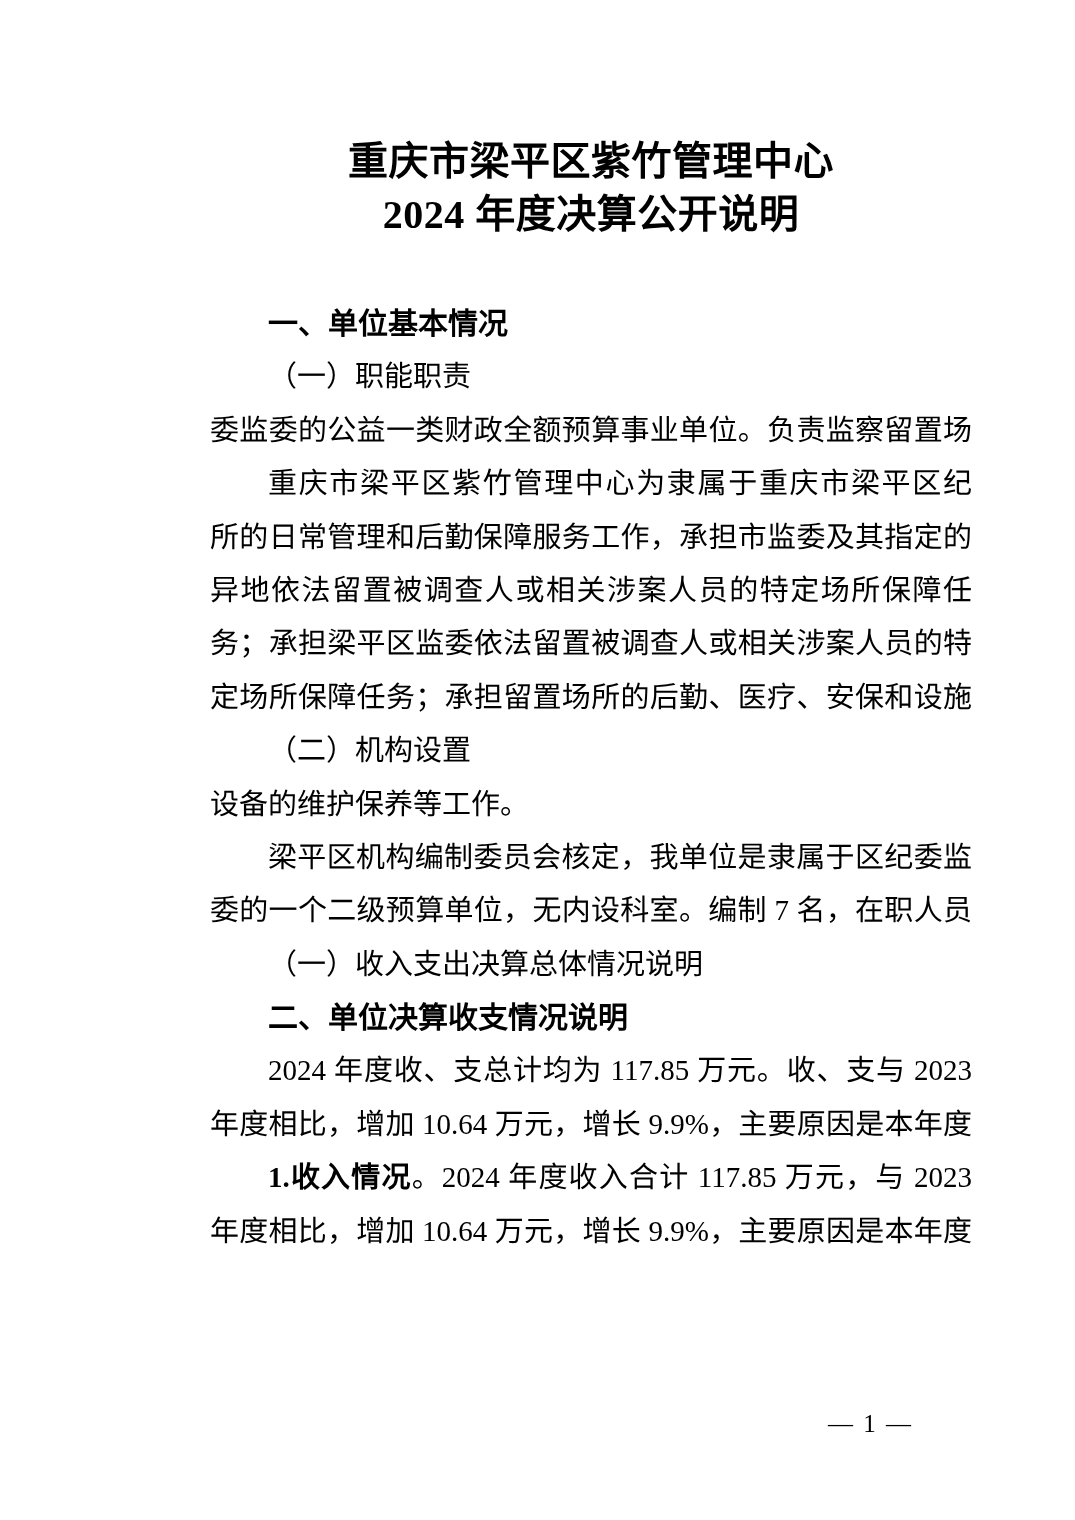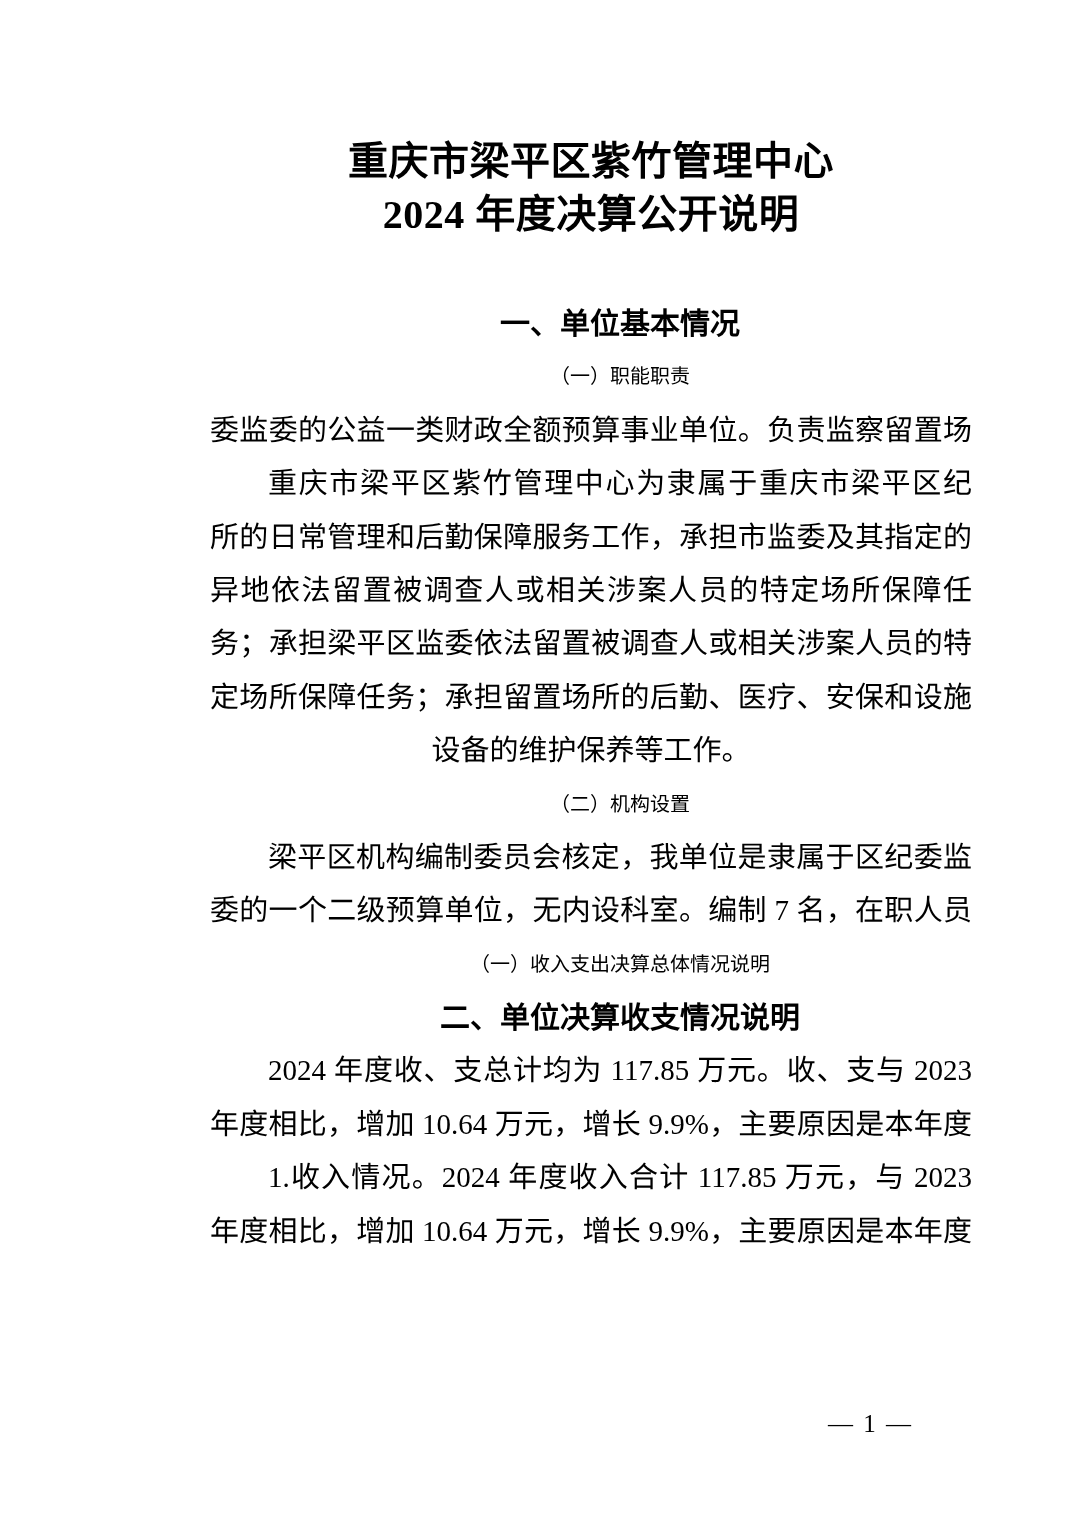--- a/index.html
+++ b/index.html
@@ -30,46 +30,45 @@
     font-weight: bold;
     font-size: 40px;
     line-height: 53px;
     letter-spacing: 0.5px;
     white-space: nowrap;
   }
   .doc-body .line {
     height: 53.4px;
     line-height: 53.4px;
     white-space: nowrap;
-    text-align: center;
   }
   .doc-body .line.justify {
     white-space: normal;
     text-align: justify;
     text-align-last: justify;
     overflow: hidden;
   }
   .line.h1 {
     font-family: "Liberation Sans", "DejaVu Sans", sans-serif;
     font-weight: bold;
     font-size: 30px;
   }
   .line.h2 {
     font-family: "Liberation Serif", "DejaVu Serif", serif;
-    font-size: 20px;
+    font-size: 29px;
   }
   .line.body {
     font-family: "Liberation Serif", "DejaVu Serif", serif;
     font-size: 29px;
   }
   .line.indent {
     padding-left: 58px;
   }
   .line .bold {
-    font-weight: normal;
+    font-weight: bold;
   }
   .page-number {
     position: absolute;
     top: 1408px;
     right: 162px;
     font-family: "Liberation Serif", "DejaVu Serif", serif;
     font-size: 25px;
     line-height: 32px;
     letter-spacing: 2px;
   }
@@ -84,22 +83,22 @@
   </div>
   <div class="doc-body">
       <div class="line h1 indent">一、单位基本情况</div>
       <div class="line h2 indent">（一）职能职责</div>
       <div class="line body justify">委监委的公益一类财政全额预算事业单位。负责监察留置场</div>
       <div class="line body indent justify">重庆市梁平区紫竹管理中心为隶属于重庆市梁平区纪</div>
       <div class="line body justify">所的日常管理和后勤保障服务工作，承担市监委及其指定的</div>
       <div class="line body justify">异地依法留置被调查人或相关涉案人员的特定场所保障任</div>
       <div class="line body justify">务；承担梁平区监委依法留置被调查人或相关涉案人员的特</div>
       <div class="line body justify">定场所保障任务；承担留置场所的后勤、医疗、安保和设施</div>
+      <div class="line h2 indent">（二）机构设置</div>
       <div class="line body">设备的维护保养等工作。</div>
-      <div class="line h2 indent">（二）机构设置</div>
       <div class="line body indent justify">梁平区机构编制委员会核定，我单位是隶属于区纪委监</div>
       <div class="line body justify">委的一个二级预算单位，无内设科室。编制 7 名，在职人员</div>
       <div class="line h2 indent">（一）收入支出决算总体情况说明</div>
       <div class="line h1 indent">二、单位决算收支情况说明</div>
       <div class="line body indent justify">2024 年度收、支总计均为 117.85 万元。收、支与 2023</div>
       <div class="line body justify">年度相比，增加 10.64 万元，增长 9.9%，主要原因是本年度</div>
       <div class="line body indent justify"><span class="bold">1.收入情况</span><span>。2024 年度收入合计 117.85 万元，与 2023</span></div>
       <div class="line body justify">年度相比，增加 10.64 万元，增长 9.9%，主要原因是本年度</div>
     </div>
 </div>

